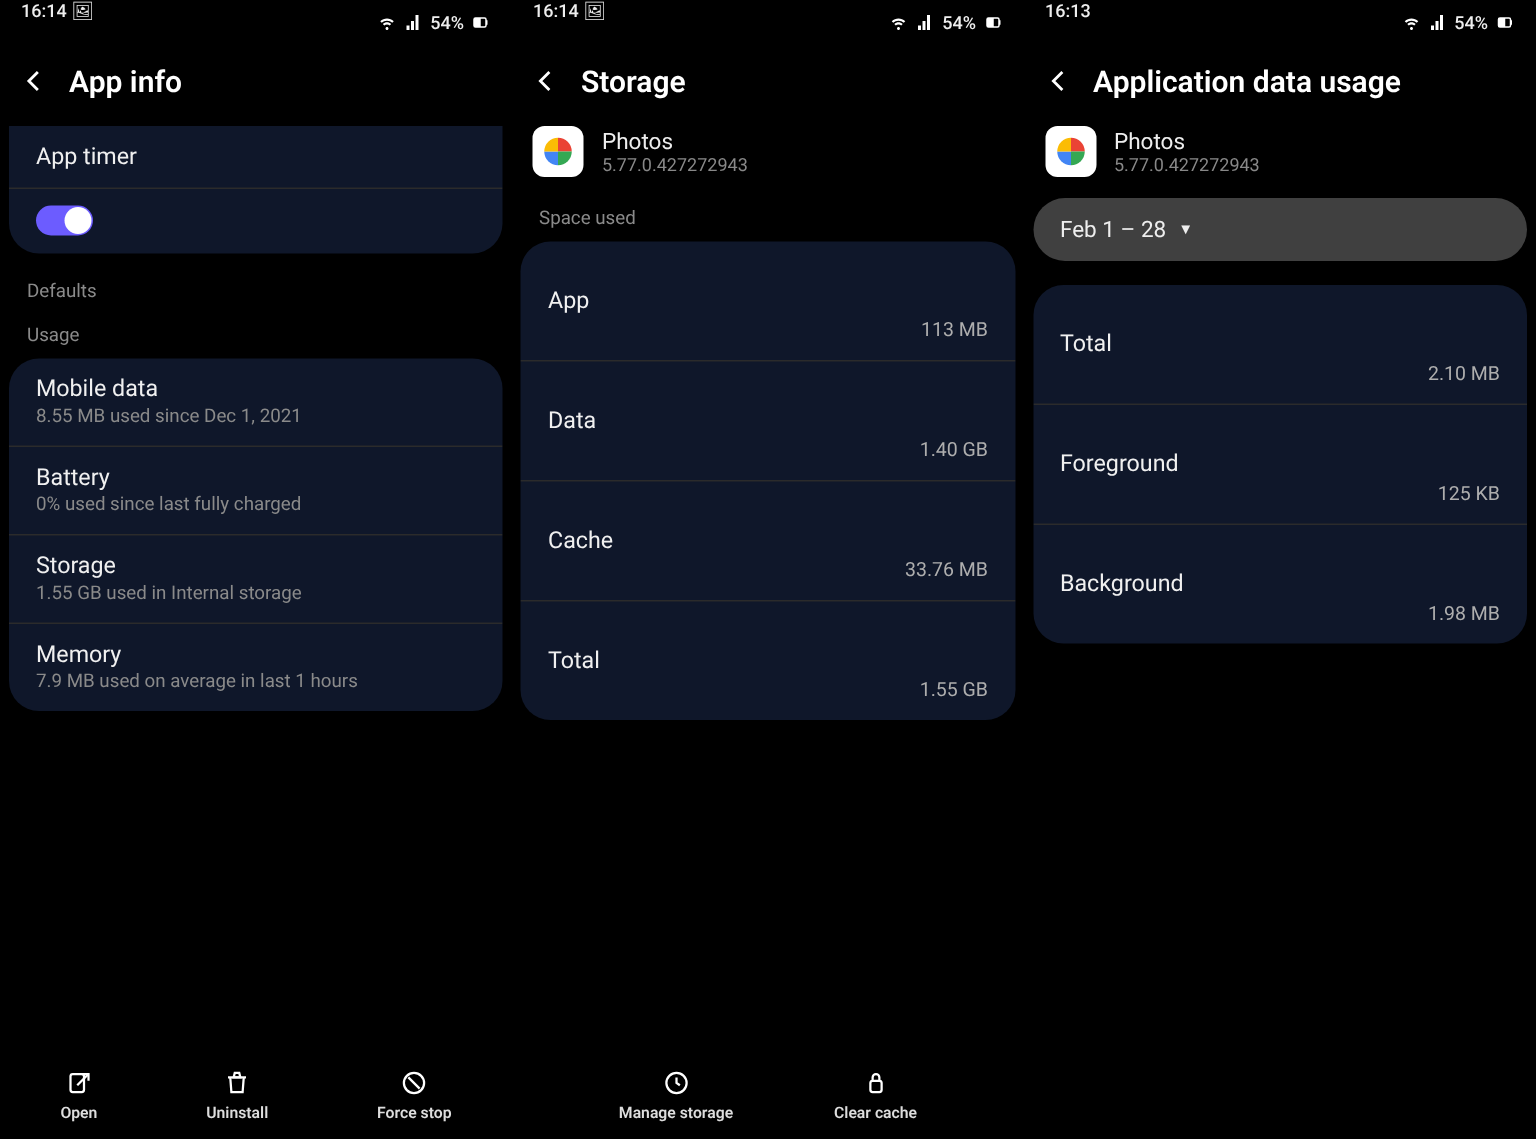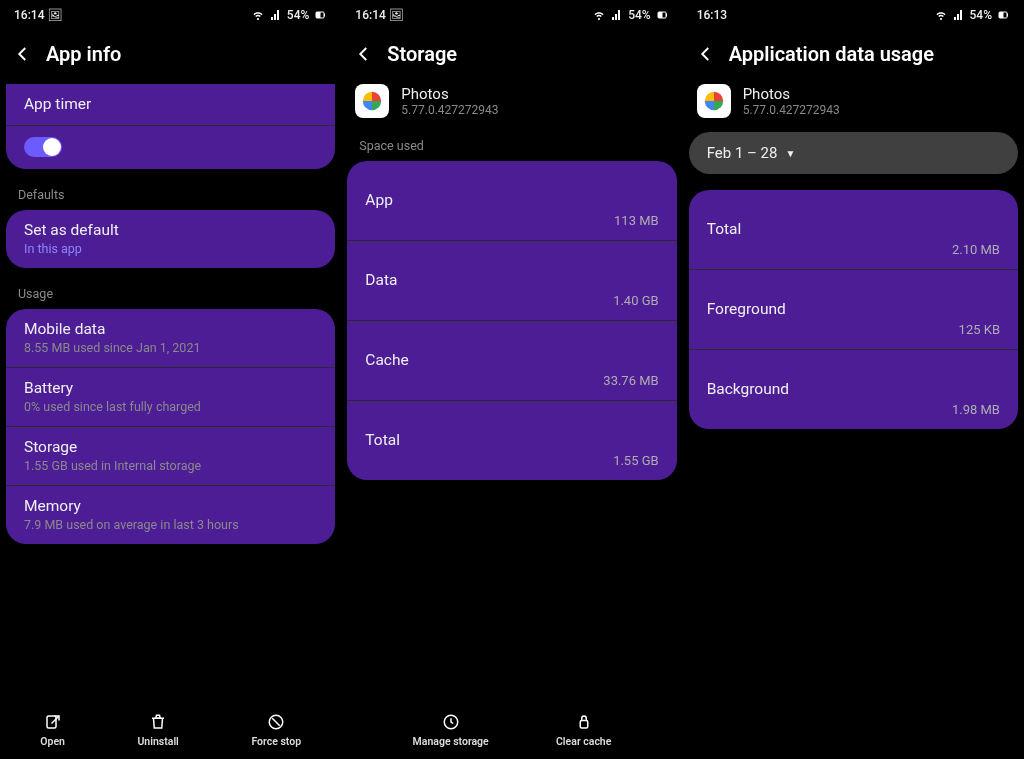--- a/index.html
+++ b/index.html
@@ -16,39 +16,38 @@
     width: 341.33px;
     height: 759px;
     position: relative;
     flex: 0 0 341.33px;
     display: flex;
     flex-direction: column;
   }
   .status-bar {
     height: 30px;
     display: flex;
-    align-items: center;
     justify-content: space-between;
     padding: 0 14px;
     font-size: 12px;
     font-weight: 500;
   }
   .status-right { display: flex; align-items: center; gap: 4px; }
   .icon { display: inline-flex; align-items: center; justify-content: center; }
   .header {
     display: flex;
     align-items: center;
     gap: 14px;
     padding: 12px 14px 18px 14px;
   }
   .header .title { font-size: 20px; font-weight: 600; color: #fff; }
   .chev-left { width: 18px; height: 18px; }
   .content { flex: 1 1 auto; overflow: hidden; }
   .card {
-    background: #4c1d95;
+    background: #0f172a;
     border-radius: 20px;
     margin: 0 6px 12px 6px;
     overflow: hidden;
   }
   .section-label {
     font-size: 12.5px;
     color: #8a8a8a;
     padding: 6px 18px 8px 18px;
   }
   .row {
@@ -165,53 +164,45 @@
           </div>
       </div>
       <div class="row">
         <div class="toggle on">
             <div class="knob"></div>
           </div>
       </div>
     </div>
 
     <div class="section-label">Defaults</div>
-    <div class="card">
-      <div class="row">
-        <div class="labels">
-          <span class="primary">Set as default</span>
-          <span class="accent">In this app</span>
-        </div>
-      </div>
-    </div>
 
     <div class="section-label">Usage</div>
     <div class="card">
       <div class="row">
         <div class="labels">
           <span class="primary">Mobile data</span>
-          <span class="secondary">8.55 MB used since Jan 1, 2021</span>
+          <span class="secondary">8.55 MB used since Dec 1, 2021</span>
         </div>
       </div>
       <div class="row">
         <div class="labels">
           <span class="primary">Battery</span>
           <span class="secondary">0% used since last fully charged</span>
         </div>
       </div>
       <div class="row">
         <div class="labels">
           <span class="primary">Storage</span>
           <span class="secondary">1.55 GB used in Internal storage</span>
         </div>
       </div>
       <div class="row">
         <div class="labels">
           <span class="primary">Memory</span>
-          <span class="secondary">7.9 MB used on average in last 3 hours</span>
+          <span class="secondary">7.9 MB used on average in last 1 hours</span>
         </div>
       </div>
     </div>
 
   </div>
 
   <div class="bottom-bar">
     <div class="bb-item">
       <span class="icon">
         <svg viewBox="0 0 24 24" fill="none" stroke="#fff" stroke-width="2">

